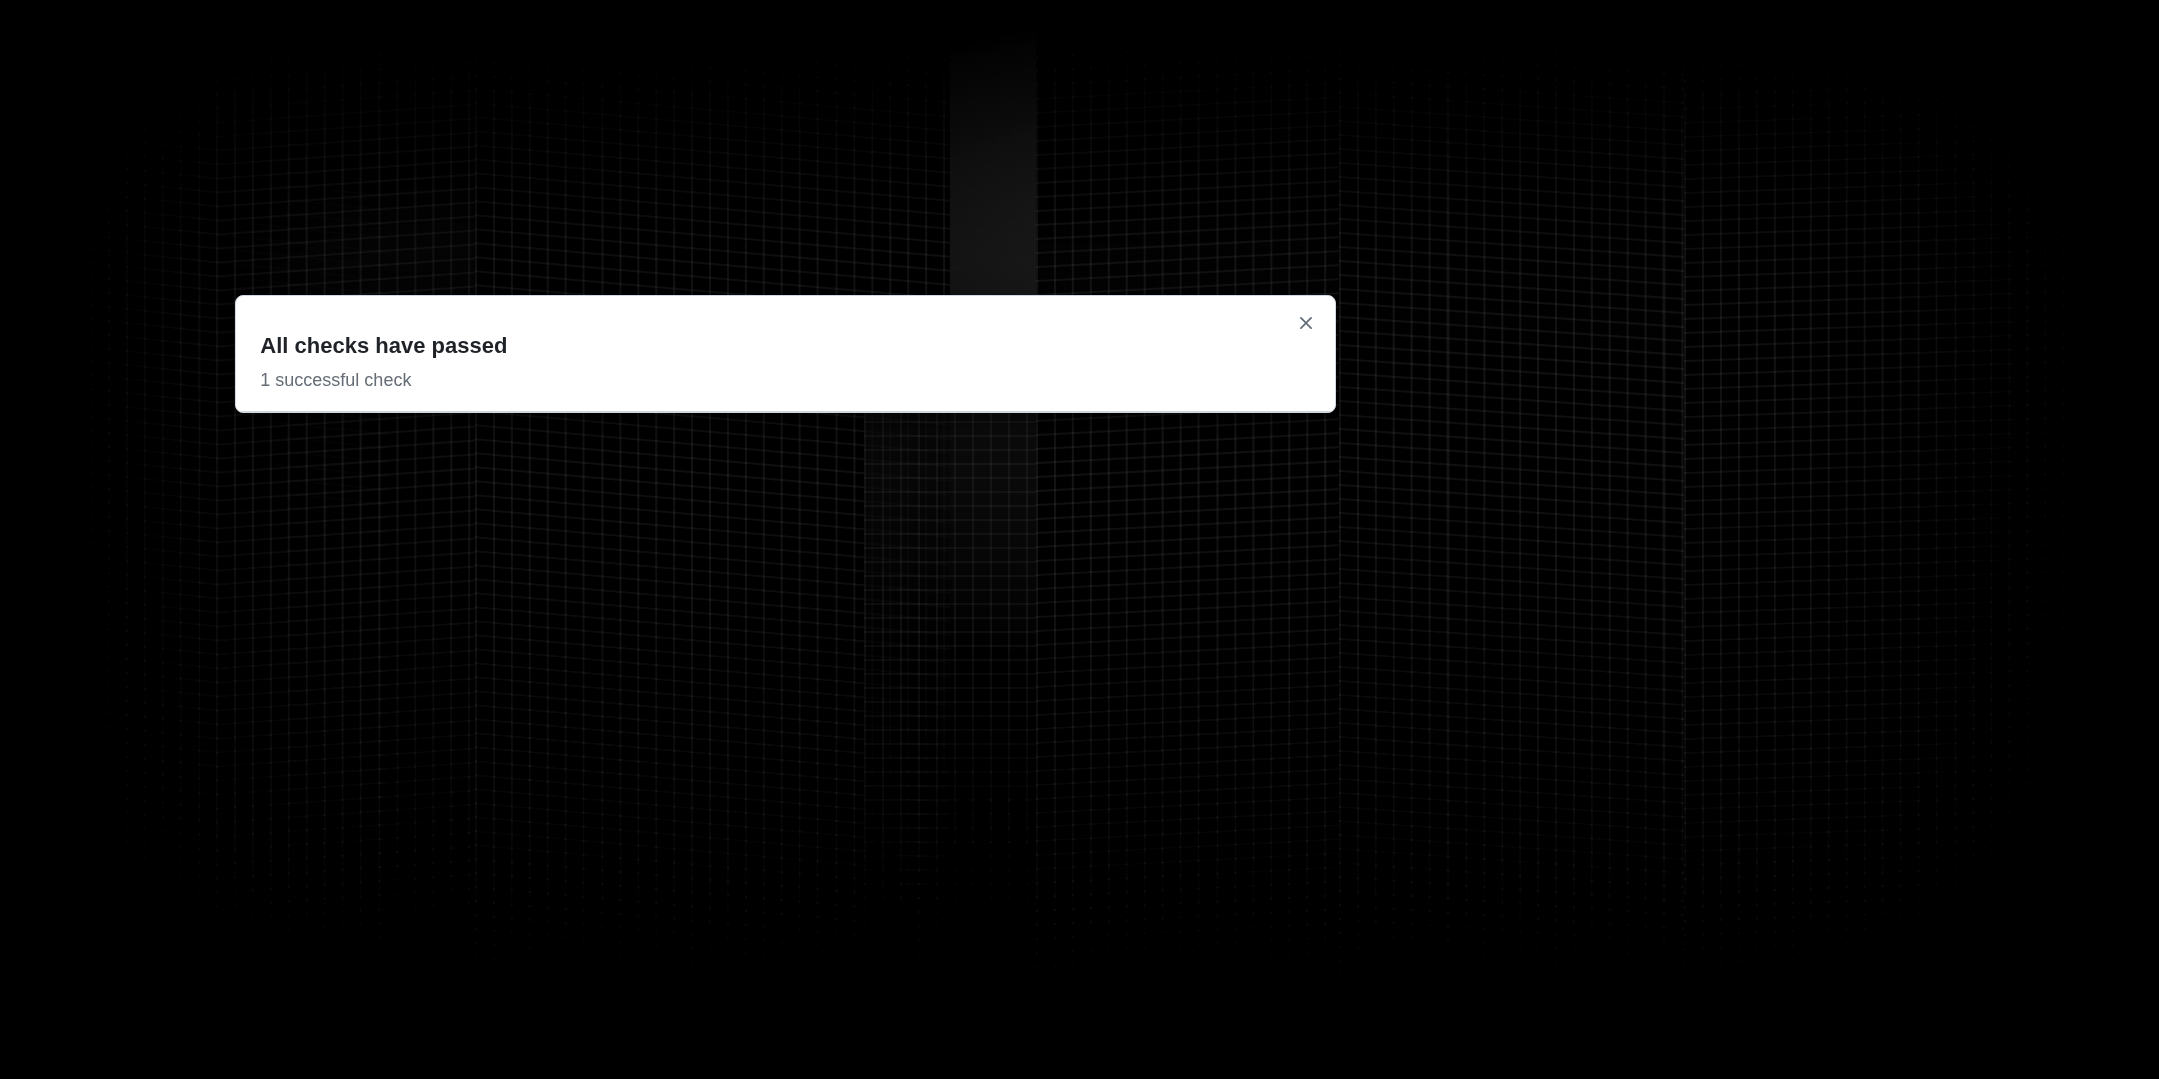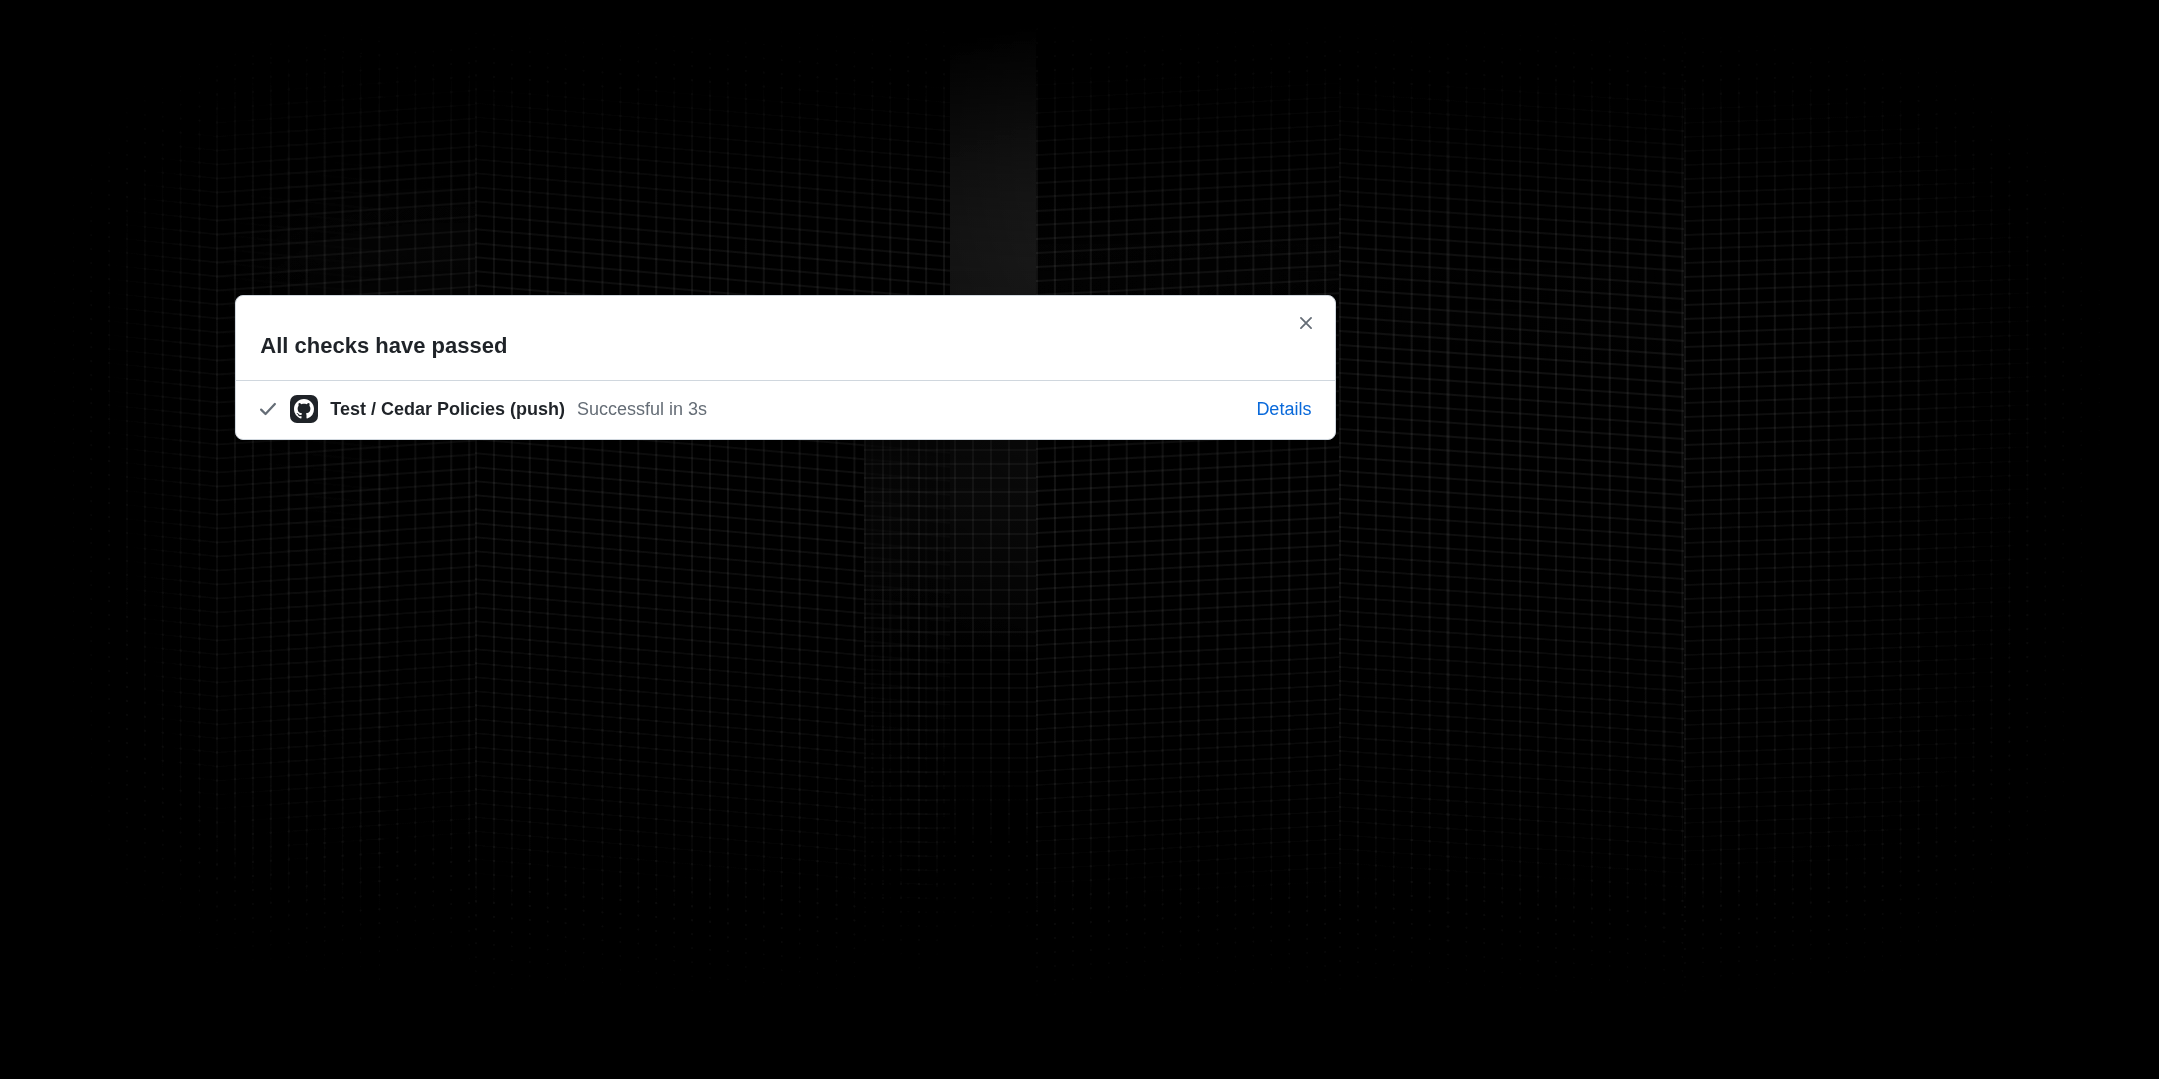--- a/index.html
+++ b/index.html
@@ -133,48 +133,25 @@
   <div class="bldg b4"></div>
   <div class="bldg b5"></div>
   <div class="bldg b6"></div>
   <div class="bldg b7"></div>
   <div class="vignette"></div>
 </div>
 
 <div class="modal">
   <div class="modal-header">
     <div class="modal-title">All checks have passed</div>
+    <div class="modal-subtitle">1 successful check</div>
     <button class="close-btn" aria-label="Close">
       <span>
         <svg viewBox="0 0 16 16" fill="none" stroke="currentColor" stroke-width="1.6" stroke-linecap="round">
           <path d="M3.5 3.5 L12.5 12.5 M12.5 3.5 L3.5 12.5"></path>
         </svg>
       </span>
     </button>
   </div>
 
   <div class="modal-divider"></div>
 
-  <div class="check-row">
-    <span class="check-icon">
-      <svg viewBox="0 0 16 16" fill="none" stroke="currentColor" stroke-width="1.8" stroke-linecap="round" stroke-linejoin="round">
-        <path d="M2.5 8.5 L6 12 L13.5 4"></path>
-      </svg>
-    </span>
-    <span class="actor-avatar">
-      <svg viewBox="0 0 16 16" aria-hidden="true">
-        <path d="M8 0C3.58 0 0 3.58 0 8c0 3.54 2.29 6.53 5.47 7.59.4.07.55-.17.55-.38
-                 0-.19-.01-.82-.01-1.49-2.01.37-2.53-.49-2.69-.94-.09-.23-.48-.94-.82-1.13
-                 -.28-.15-.68-.52-.01-.53.63-.01 1.08.58 1.23.82.72 1.21 1.87.87 2.33.66
-                 .07-.52.28-.87.51-1.07-1.78-.2-3.64-.89-3.64-3.95 0-.87.31-1.59.82-2.15
-                 -.08-.2-.36-1.02.08-2.12 0 0 .67-.21 2.2.82.64-.18 1.32-.27 2-.27
-                 .68 0 1.36.09 2 .27 1.53-1.04 2.2-.82 2.2-.82.44 1.1.16 1.92.08 2.12
-                 .51.56.82 1.27.82 2.15 0 3.07-1.87 3.75-3.65 3.95.29.25.54.73.54 1.48
-                 0 1.07-.01 1.93-.01 2.2 0 .21.15.46.55.38A8.013 8.013 0 0 0 16 8
-                 c0-4.42-3.58-8-8-8z"></path>
-      </svg>
-    </span>
-    <span class="check-name">Test / Cedar Policies (push)</span>
-    <span class="check-status">Successful in 3s</span>
-    <span class="spacer"></span>
-    <a class="details-link">Details</a>
-  </div>
 </div>
 
 </body></html>

